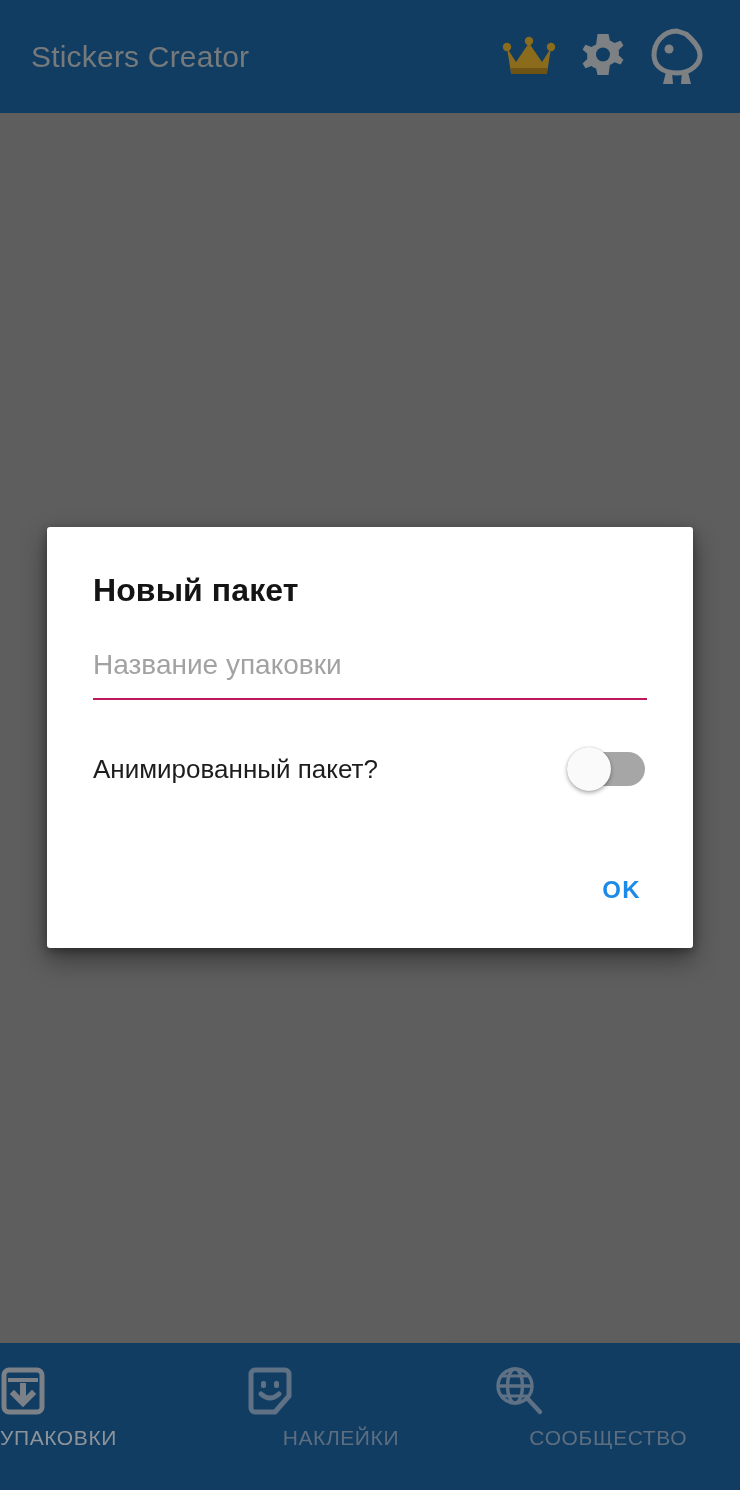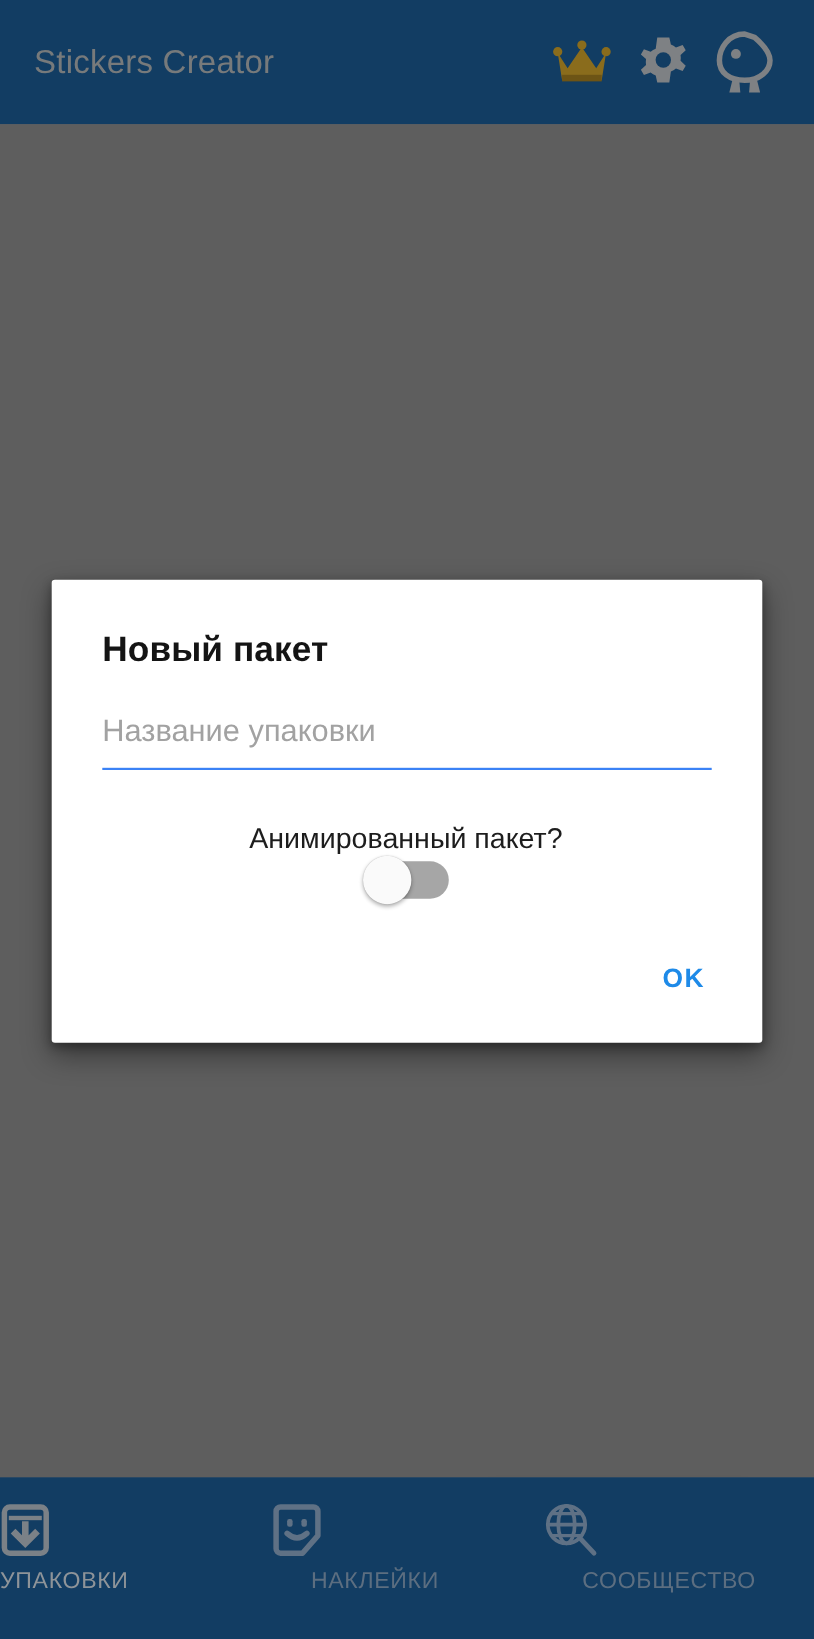--- a/index.html
+++ b/index.html
@@ -143,32 +143,31 @@
   }
   #pack-name-input {
     width: 100%;
     border: none;
     outline: none;
     font-family: "Liberation Sans", sans-serif;
     font-size: 28px;
     color: #a16207;
     background: transparent;
     padding: 0 0 17px 0;
-    border-bottom: 2px solid #3b82f6;
+    border-bottom: 2px solid #be185d;
   }
   #pack-name-input::placeholder {
     color: #a2a2a2;
     opacity: 1;
   }
   #toggle-row {
     margin: 47px 48px 12px 46px;
     display: flex;
     align-items: center;
     justify-content: space-between;
-    flex-direction: column;
   }
   #toggle-label {
     font-size: 26px;
     color: #1d1d1d;
   }
   #animated-toggle {
     position: relative;
     width: 78px;
     height: 44px;
     display: flex;

